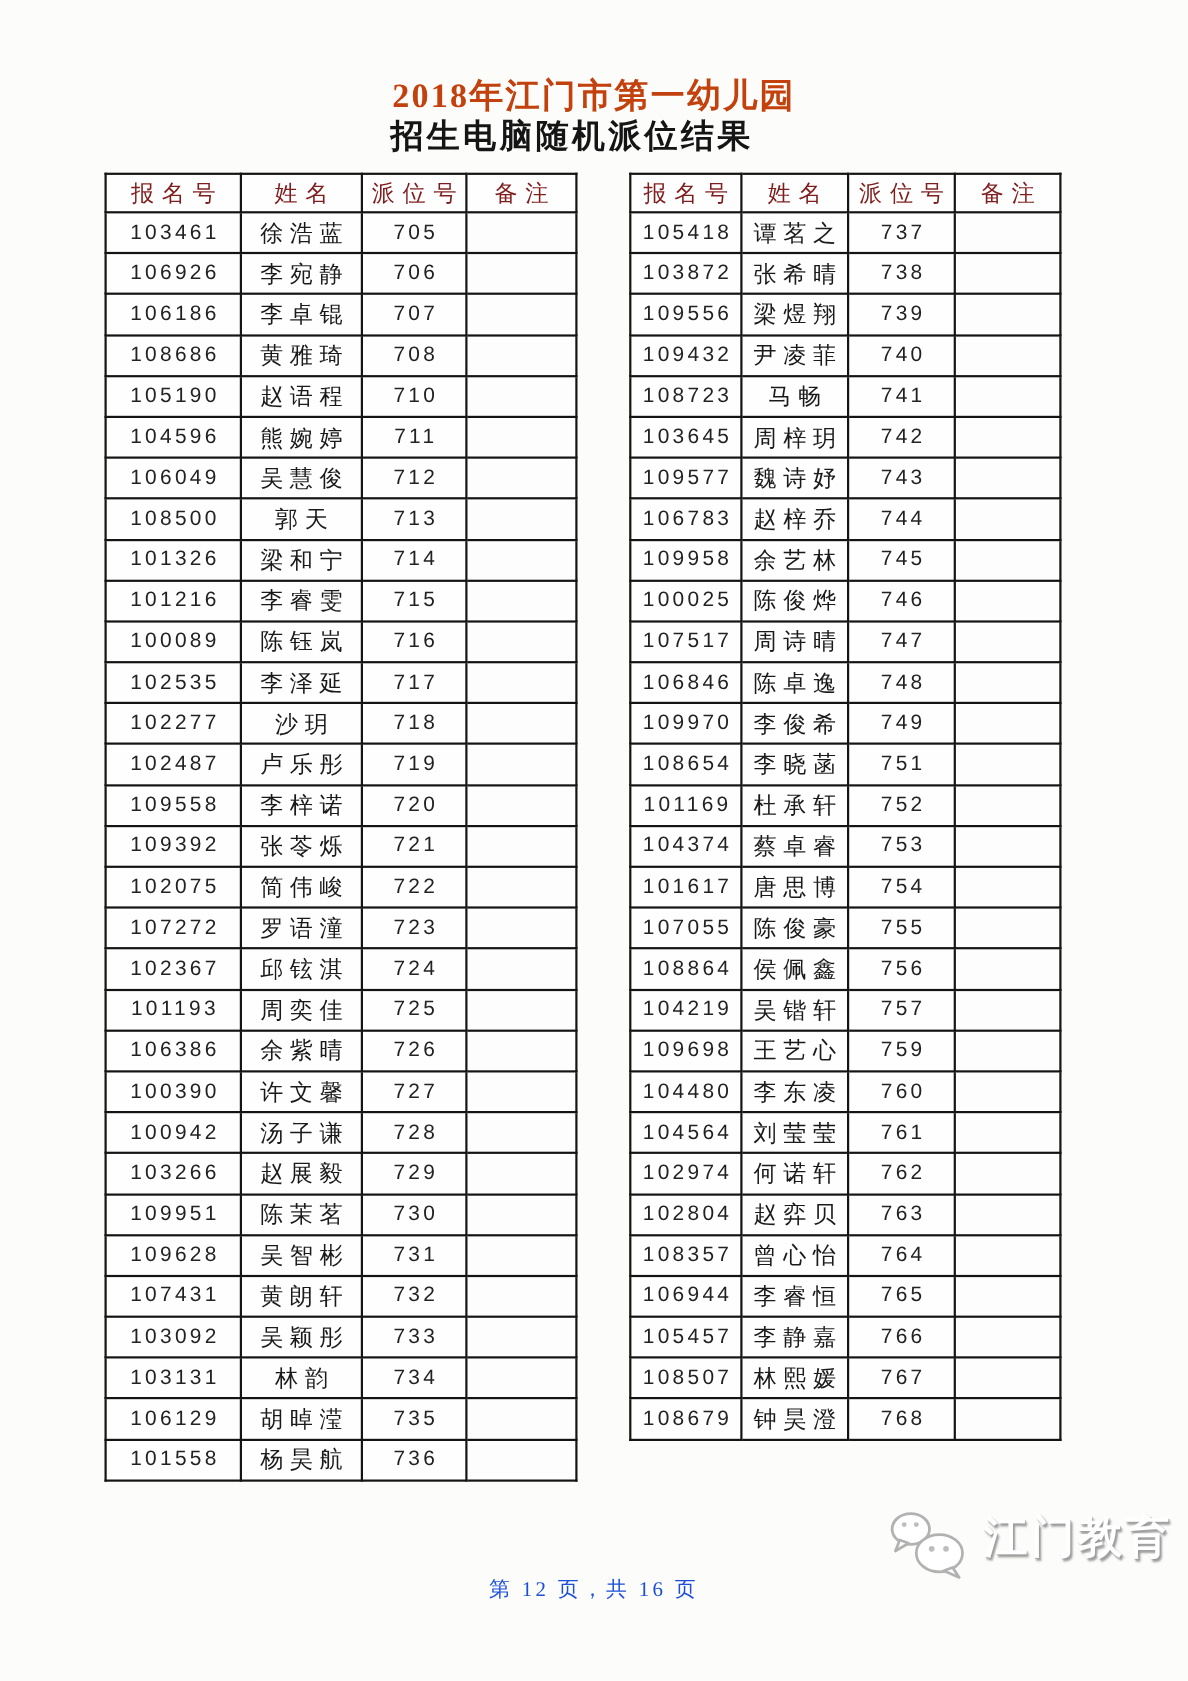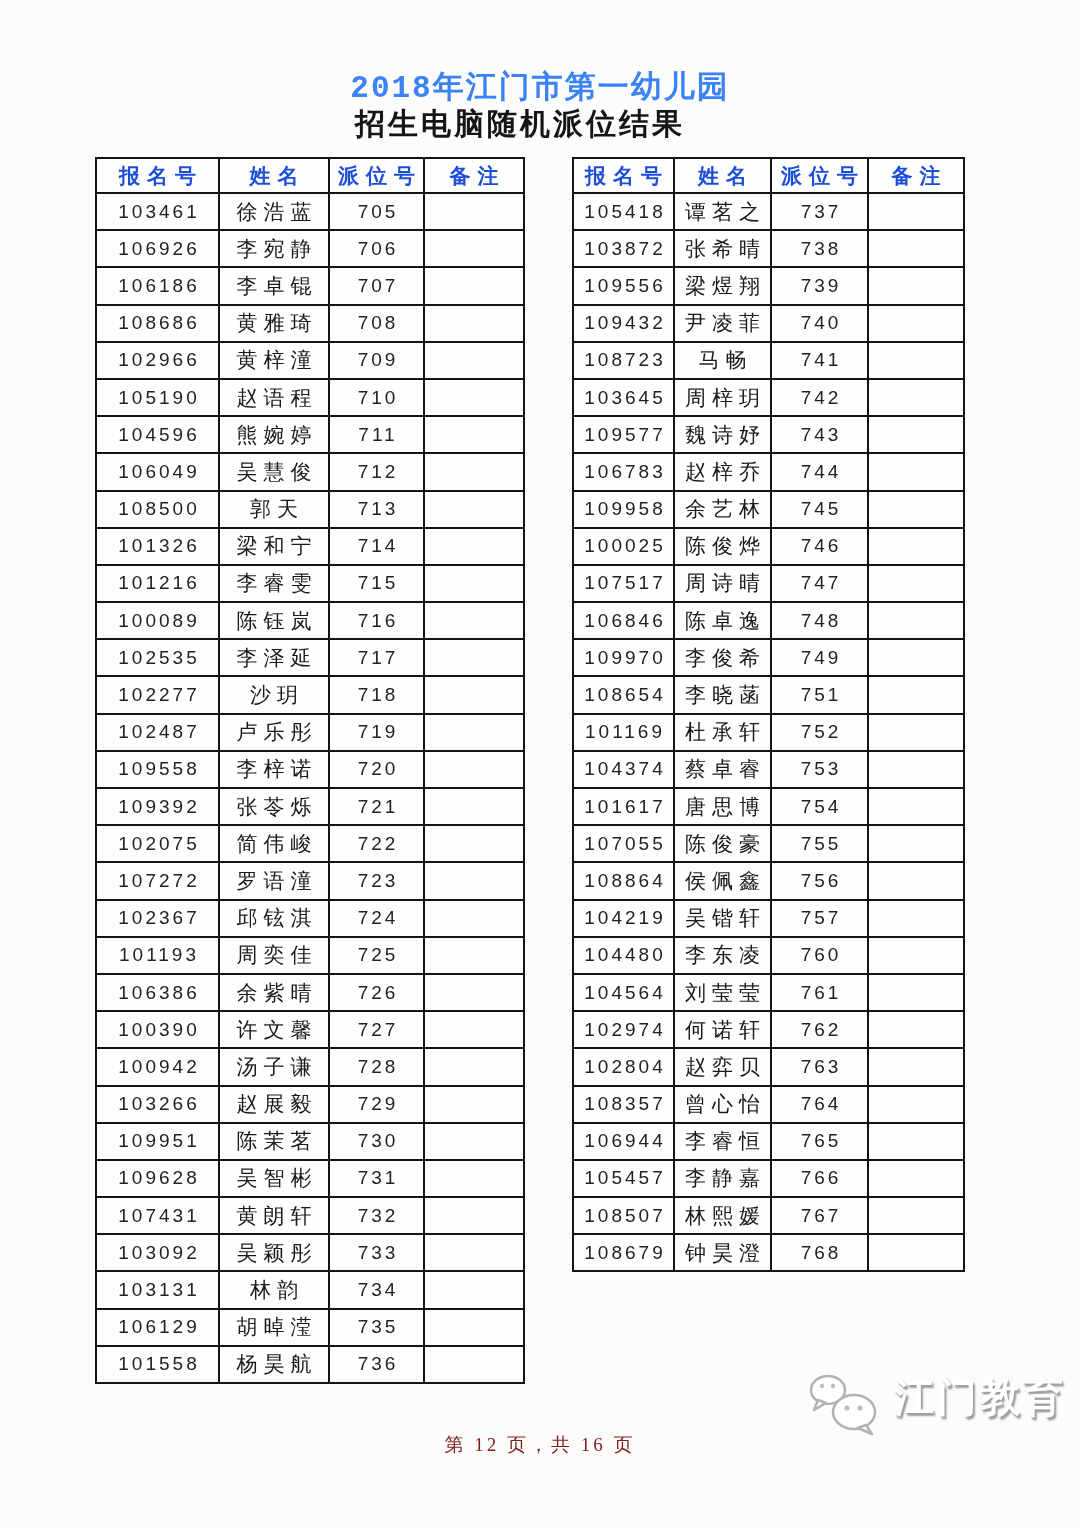--- a/index.html
+++ b/index.html
@@ -7,22 +7,22 @@
     position:relative;
     width:1080px;height:1528px;
     background:#fcfcfb;
     font-family:"Liberation Serif","DejaVu Serif",serif;
     color:#1c1c1c;
     overflow:hidden;
   }
   .title1{
     position:absolute;top:66px;left:0;width:1080px;
     text-align:center;font-size:31px;font-weight:bold;
-    letter-spacing:2px;color:#3b82f6;
-    font-family:Liberation Mono, monospace;
+    letter-spacing:2px;color:#c2410c;
+    font-family:Liberation Serif, serif;
   }
   .title2{
     position:absolute;top:104px;left:0;width:1040px;
     text-align:center;font-size:30px;font-weight:bold;
     letter-spacing:3px;color:#151515;
     font-family:Liberation Sans, sans-serif;
   }
   table.tbl{
     position:absolute;top:157px;
     border-collapse:collapse;
@@ -35,35 +35,35 @@
     border:2px solid #141414;
     padding:0;
     text-align:center;
     vertical-align:middle;
     overflow:hidden;
     white-space:nowrap;
   }
   .tbl thead tr{height:35px;}
   .tbl tbody tr{height:37.2px;}
   .tbl th{
-    font-size:21px;font-weight:bold;
+    font-size:21px;font-weight:normal;
     letter-spacing:7px;text-indent:7px;
-    color:#1d4ed8;
+    color:#7f1d1d;
   }
   td.c-num{
     font-family:"Liberation Sans","DejaVu Sans",sans-serif;
     font-size:19px;letter-spacing:3px;text-indent:3px;color:#222;
   }
   td.c-name{
     font-size:21px;letter-spacing:6px;text-indent:6px;color:#1a1a1a;
   }
   td.c-remark{background:#fdfdfd;}
   .footer{
     position:absolute;top:1432px;left:0;width:1080px;
-    text-align:center;font-size:19px;letter-spacing:3px;color:#7f1d1d;
+    text-align:center;font-size:19px;letter-spacing:3px;color:#1d4ed8;
   }
   .watermark{
     position:absolute;right:14px;top:1370px;
     display:flex;align-items:flex-start;gap:6px;
   }
   .watermark .wm-label{
     font-family:"Liberation Sans","DejaVu Sans",sans-serif;
     font-size:40px;font-weight:bold;letter-spacing:3px;
     color:#ffffff;
     text-shadow:2px 3px 2px #9c9c9c, 1px 1px 1px #b5b5b5;
@@ -112,26 +112,20 @@
           <td class="c-num">707</td>
           <td class="c-remark"></td>
         </tr>
         <tr>
           <td class="c-num">108686</td>
           <td class="c-name">黄雅琦</td>
           <td class="c-num">708</td>
           <td class="c-remark"></td>
         </tr>
         <tr>
-          <td class="c-num">102966</td>
-          <td class="c-name">黄梓潼</td>
-          <td class="c-num">709</td>
-          <td class="c-remark"></td>
-        </tr>
-        <tr>
           <td class="c-num">105190</td>
           <td class="c-name">赵语程</td>
           <td class="c-num">710</td>
           <td class="c-remark"></td>
         </tr>
         <tr>
           <td class="c-num">104596</td>
           <td class="c-name">熊婉婷</td>
           <td class="c-num">711</td>
           <td class="c-remark"></td>
@@ -416,20 +410,26 @@
         <tr>
           <td class="c-num">108864</td>
           <td class="c-name">侯佩鑫</td>
           <td class="c-num">756</td>
           <td class="c-remark"></td>
         </tr>
         <tr>
           <td class="c-num">104219</td>
           <td class="c-name">吴锴轩</td>
           <td class="c-num">757</td>
+          <td class="c-remark"></td>
+        </tr>
+        <tr>
+          <td class="c-num">109698</td>
+          <td class="c-name">王艺心</td>
+          <td class="c-num">759</td>
           <td class="c-remark"></td>
         </tr>
         <tr>
           <td class="c-num">104480</td>
           <td class="c-name">李东凌</td>
           <td class="c-num">760</td>
           <td class="c-remark"></td>
         </tr>
         <tr>
           <td class="c-num">104564</td>

